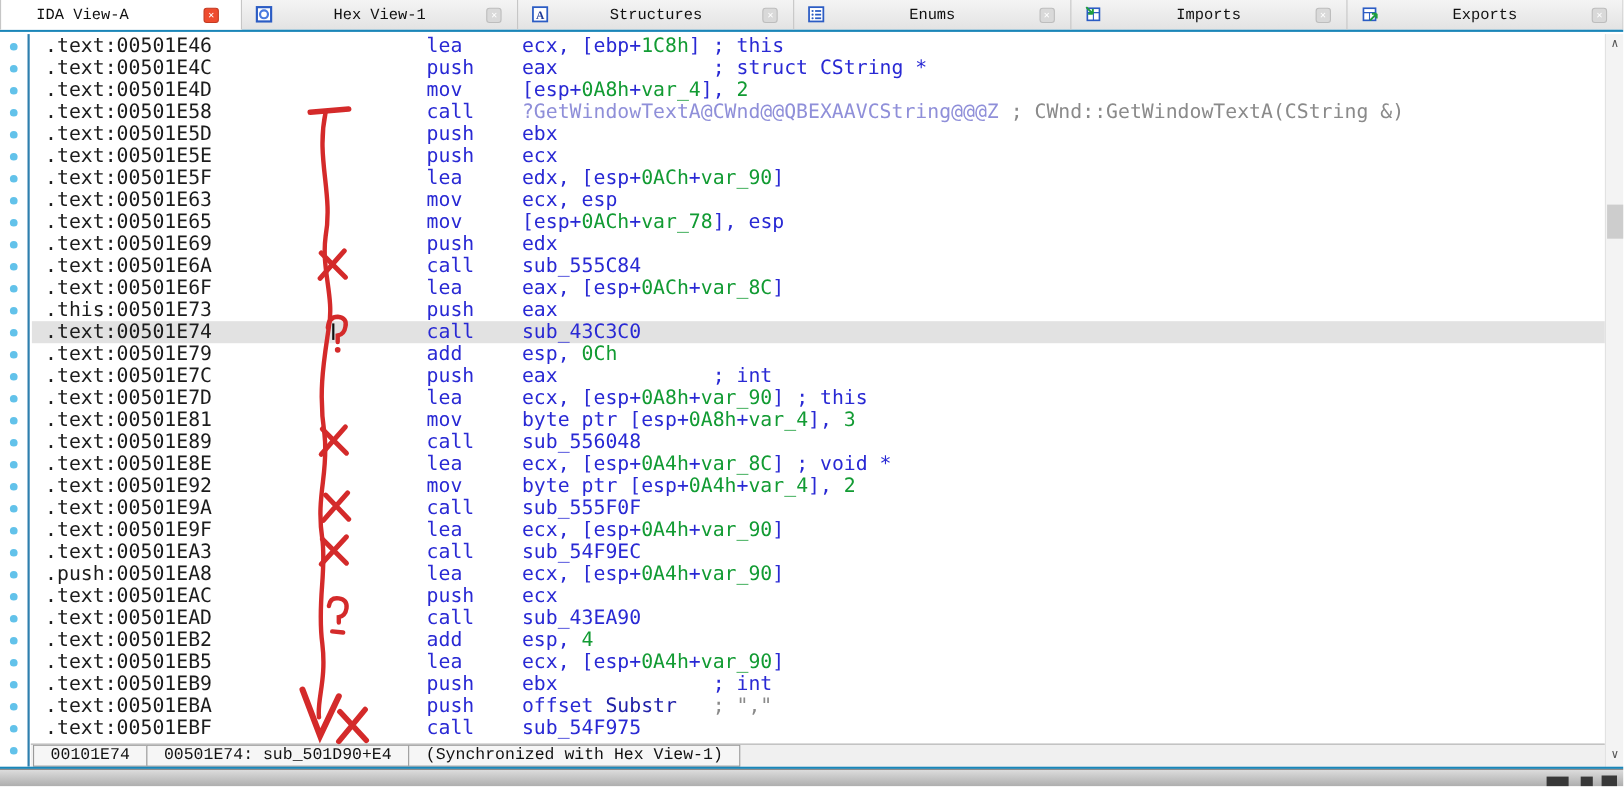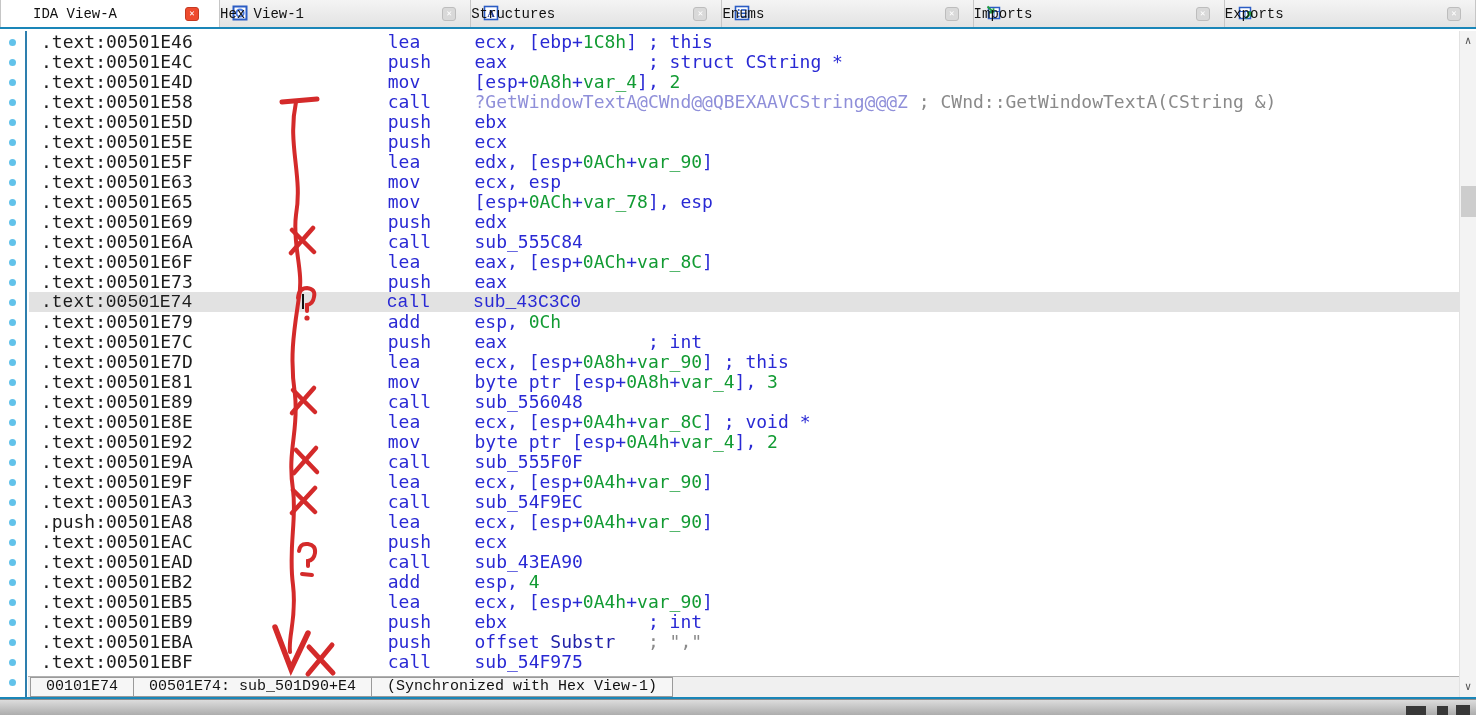--- a/index.html
+++ b/index.html
@@ -4,38 +4,38 @@
 <style>
   html,body{margin:0;padding:0;background:#fff;}
   .stage{position:relative;width:1476px;height:715px;overflow:hidden;background:#fff;
          font-family:"Liberation Mono",monospace;}
   
   .tab-bar{position:absolute;left:0;top:0;width:1476px;height:29px;display:flex;
            background:linear-gradient(#f4f4f4,#e3e3e3);
            border-bottom:2px solid var(--accent_teal,#1a86b8);box-sizing:border-box;}
   .tab{position:relative;height:27px;border-right:1px solid #c6c6c6;box-sizing:border-box;flex:1;}
   .tab.active{flex:none;width:220px;background:#fff;border-left:1px solid #c6c6c6;}
-  .tab-label{position:absolute;top:50%;transform:translateY(-50%);left:0;right:0;text-align:left;
+  .tab-label{position:absolute;top:50%;transform:translateY(-50%);left:0;right:0;text-align:center;
              font-size:14px;color:#111;white-space:nowrap;}
   .tab.active .tab-label{left:32px;right:auto;text-align:left;}
   .tab-icon{position:absolute;left:12px;top:5px;width:16px;height:16px;}
   .tab-close{position:absolute;right:14px;top:7px;width:14px;height:14px;border-radius:3px;
              background:#d9d9d9;border:1px solid #bdbdbd;color:#fff;font-size:9px;line-height:13px;
              text-align:center;font-weight:bold;box-sizing:border-box;cursor:default;}
   .tab-close.red{background:var(--tab_close_red,#ee4b2e);border-color:#c43a22;right:20px;}
   
   .listing{position:absolute;left:0;top:31px;right:17px;bottom:18px;background:#fff;overflow:hidden;}
   .gutter{position:absolute;left:0;top:0;bottom:0;width:27px;background:#fff;
           border-right:2px solid #2e7fae;box-sizing:border-box;}
   .dot{position:absolute;left:9px;width:7px;height:7px;border-radius:50%;
        background:var(--margin_dot,#62c2ea);}
   .asm-lines{position:absolute;left:29px;top:1px;right:0;}
   .asm-line{height:20px;line-height:20px;white-space:pre;padding-left:12px;
             font-family:"DejaVu Sans Mono",monospace;font-size:18px;}
-  .asm-line.hl{background:var(--highlight_row,#e2e2e2);font-family:Liberation Mono, monospace;}
+  .asm-line.hl{background:var(--highlight_row,#e2e2e2);}
   .tk-a{color:var(--address_black,#1c1c1c);}
   .tk-b{color:var(--code_blue,#2929d4);}
   .tk-g{color:var(--code_green,#129b33);}
   .tk-i{color:var(--import_name,#8f8fd9);}
   .tk-c{color:var(--comment_gray,#8a8a8a);}
   .tk-n{color:var(--data_name_navy,#2121a8);}
   
   .status-bar{position:absolute;left:28px;right:17px;top:676px;height:21px;background:#f0f0f0;
               border-top:1px solid #b0b0b0;box-sizing:border-box;display:flex;align-items:stretch;
               font-size:15px;color:#111;}
@@ -164,21 +164,21 @@
         <div class="asm-line"><span class="tk-a">.text:00501E4D                  </span><span class="tk-b">mov     </span><span class="tk-b">[esp+</span><span class="tk-g">0A8h</span><span class="tk-b">+</span><span class="tk-g">var_4</span><span class="tk-b">], </span><span class="tk-g">2</span></div>
         <div class="asm-line"><span class="tk-a">.text:00501E58                  </span><span class="tk-b">call    </span><span class="tk-i">?GetWindowTextA@CWnd@@QBEXAAVCString@@@Z</span><span class="tk-c"> ; CWnd::GetWindowTextA(CString &amp;)</span></div>
         <div class="asm-line"><span class="tk-a">.text:00501E5D                  </span><span class="tk-b">push    </span><span class="tk-b">ebx</span></div>
         <div class="asm-line"><span class="tk-a">.text:00501E5E                  </span><span class="tk-b">push    </span><span class="tk-b">ecx</span></div>
         <div class="asm-line"><span class="tk-a">.text:00501E5F                  </span><span class="tk-b">lea     </span><span class="tk-b">edx, [esp+</span><span class="tk-g">0ACh</span><span class="tk-b">+</span><span class="tk-g">var_90</span><span class="tk-b">]</span></div>
         <div class="asm-line"><span class="tk-a">.text:00501E63                  </span><span class="tk-b">mov     </span><span class="tk-b">ecx, esp</span></div>
         <div class="asm-line"><span class="tk-a">.text:00501E65                  </span><span class="tk-b">mov     </span><span class="tk-b">[esp+</span><span class="tk-g">0ACh</span><span class="tk-b">+</span><span class="tk-g">var_78</span><span class="tk-b">], esp</span></div>
         <div class="asm-line"><span class="tk-a">.text:00501E69                  </span><span class="tk-b">push    </span><span class="tk-b">edx</span></div>
         <div class="asm-line"><span class="tk-a">.text:00501E6A                  </span><span class="tk-b">call    </span><span class="tk-b">sub_555C84</span></div>
         <div class="asm-line"><span class="tk-a">.text:00501E6F                  </span><span class="tk-b">lea     </span><span class="tk-b">eax, [esp+</span><span class="tk-g">0ACh</span><span class="tk-b">+</span><span class="tk-g">var_8C</span><span class="tk-b">]</span></div>
-        <div class="asm-line"><span class="tk-a">.text:00501E73                  </span><span class="tk-b">push    </span><span class="tk-b">eax</span></div>
+        <div class="asm-line"><span class="tk-a">.this:00501E73                  </span><span class="tk-b">push    </span><span class="tk-b">eax</span></div>
         <div class="asm-line hl"><span class="tk-a">.text:00501E74                  </span><span class="tk-b">call    </span><span class="tk-b">sub_43C3C0</span></div>
         <div class="asm-line"><span class="tk-a">.text:00501E79                  </span><span class="tk-b">add     </span><span class="tk-b">esp, </span><span class="tk-g">0Ch</span></div>
         <div class="asm-line"><span class="tk-a">.text:00501E7C                  </span><span class="tk-b">push    </span><span class="tk-b">eax             ; int</span></div>
         <div class="asm-line"><span class="tk-a">.text:00501E7D                  </span><span class="tk-b">lea     </span><span class="tk-b">ecx, [esp+</span><span class="tk-g">0A8h</span><span class="tk-b">+</span><span class="tk-g">var_90</span><span class="tk-b">] ; this</span></div>
         <div class="asm-line"><span class="tk-a">.text:00501E81                  </span><span class="tk-b">mov     </span><span class="tk-b">byte ptr [esp+</span><span class="tk-g">0A8h</span><span class="tk-b">+</span><span class="tk-g">var_4</span><span class="tk-b">], </span><span class="tk-g">3</span></div>
         <div class="asm-line"><span class="tk-a">.text:00501E89                  </span><span class="tk-b">call    </span><span class="tk-b">sub_556048</span></div>
         <div class="asm-line"><span class="tk-a">.text:00501E8E                  </span><span class="tk-b">lea     </span><span class="tk-b">ecx, [esp+</span><span class="tk-g">0A4h</span><span class="tk-b">+</span><span class="tk-g">var_8C</span><span class="tk-b">] ; void *</span></div>
         <div class="asm-line"><span class="tk-a">.text:00501E92                  </span><span class="tk-b">mov     </span><span class="tk-b">byte ptr [esp+</span><span class="tk-g">0A4h</span><span class="tk-b">+</span><span class="tk-g">var_4</span><span class="tk-b">], </span><span class="tk-g">2</span></div>
         <div class="asm-line"><span class="tk-a">.text:00501E9A                  </span><span class="tk-b">call    </span><span class="tk-b">sub_555F0F</span></div>
         <div class="asm-line"><span class="tk-a">.text:00501E9F                  </span><span class="tk-b">lea     </span><span class="tk-b">ecx, [esp+</span><span class="tk-g">0A4h</span><span class="tk-b">+</span><span class="tk-g">var_90</span><span class="tk-b">]</span></div>

